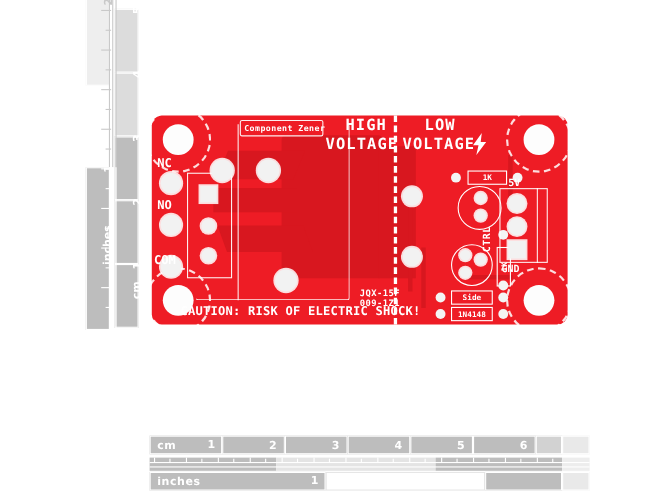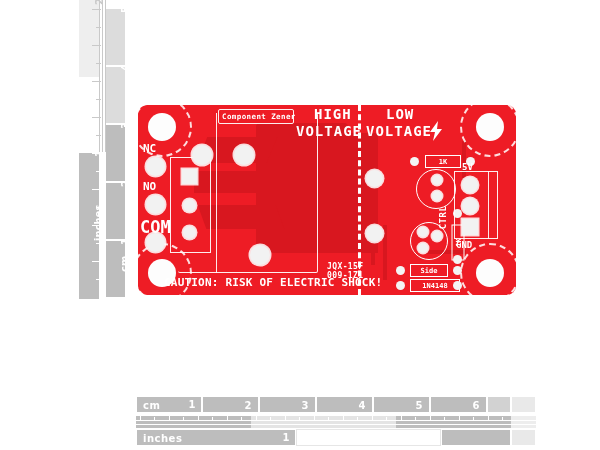--- a/index.html
+++ b/index.html
@@ -205,21 +205,21 @@
 
   <div class="arc" style="left:322px;top:138px;width:60px;height:60px;"></div>
   <div class="hole" style="left:338px;top:154px;width:28px;height:28px;"></div>
 
   <div class="pad" style="left:8px;top:52px;width:19px;height:19px;"></div>
   <div class="pad" style="left:8px;top:90px;width:19px;height:19px;"></div>
   <div class="pad" style="left:8px;top:128px;width:19px;height:19px;"></div>
 
   <div class="silk" style="left:5px;top:38px;font-size:11px;">NC</div>
   <div class="silk" style="left:5px;top:76px;font-size:11px;">NO</div>
-  <div class="silk" style="left:2px;top:114px;font-size:17px;">COM</div>
+  <div class="silk" style="left:2px;top:126px;font-size:11px;">COM</div>
 
   <div class="outline" style="left:32px;top:52px;width:41px;height:96px;"></div>
   <div class="padsq" style="left:44px;top:64px;width:15px;height:15px;"></div>
   <div class="pad" style="left:45px;top:94px;width:13px;height:13px;"></div>
   <div class="pad" style="left:45px;top:121px;width:13px;height:13px;"></div>
 
   <div class="outline" style="left:40px;top:8px;width:140px;height:160px;border-radius:2px;
               border-left:0;border-top:0;"></div>
   <div class="outline" style="left:78px;top:8px;width:102px;height:160px;border:0;
               border-left:1px solid rgba(255,255,255,.9);"></div>
@@ -281,20 +281,20 @@
   <div class="silk" style="left:189px;top:158px;font-size:8px;letter-spacing:.4px;">JQX-15F</div>
   <div class="silk" style="left:189px;top:167px;font-size:8px;letter-spacing:.4px;">009-1Z1</div>
 
   <div class="smalldot" style="left:258px;top:161px;width:9px;height:9px;"></div>
   <div class="rbox" style="left:272px;top:159px;width:38px;height:13px;line-height:13px;">
     <span>Side</span>
   </div>
   <div class="smalldot" style="left:315px;top:161px;width:9px;height:9px;"></div>
 
   <div class="smalldot" style="left:258px;top:176px;width:9px;height:9px;"></div>
-  <div class="rbox" style="left:272px;top:174px;width:50px;height:13px;line-height:13px;">
+  <div class="rbox" style="left:272px;top:174px;width:38px;height:13px;line-height:13px;">
     <span>1N4148</span>
   </div>
   <div class="smalldot" style="left:315px;top:176px;width:9px;height:9px;"></div>
 
   <div class="silk" style="left:26px;top:172px;font-size:11px;letter-spacing:.2px;">CAUTION: RISK OF ELECTRIC SHOCK!</div>
 
 </div>
 
 </body></html>

